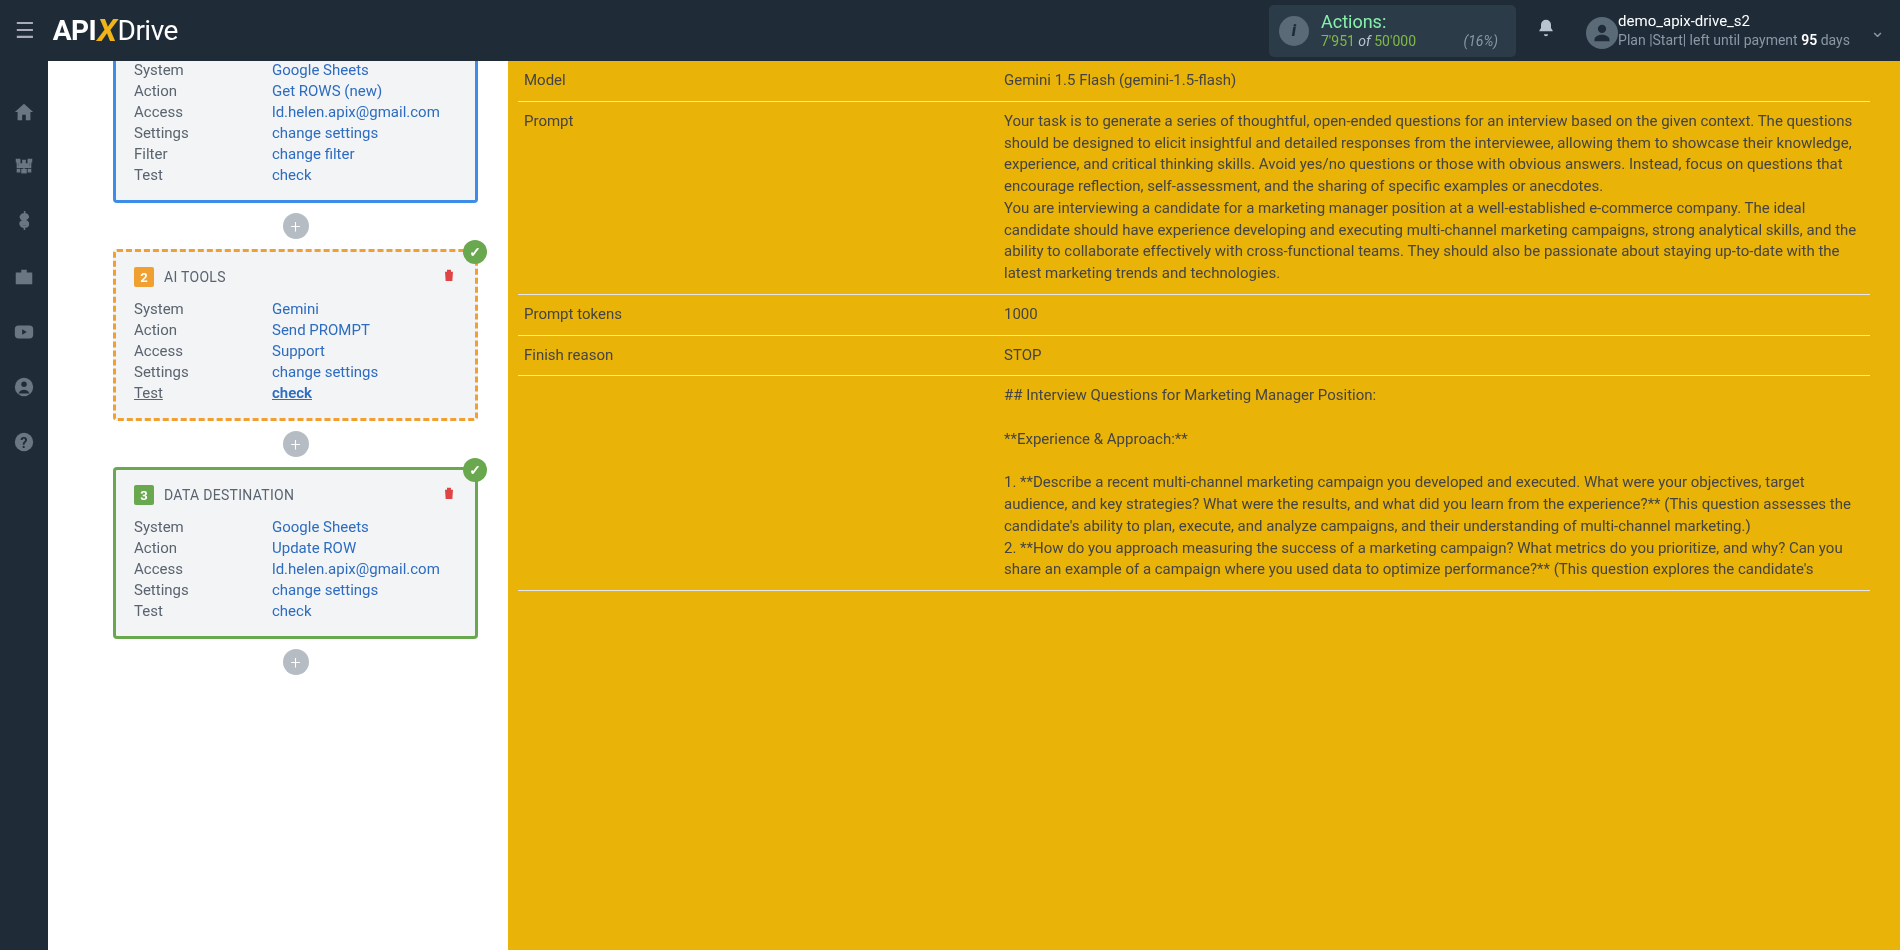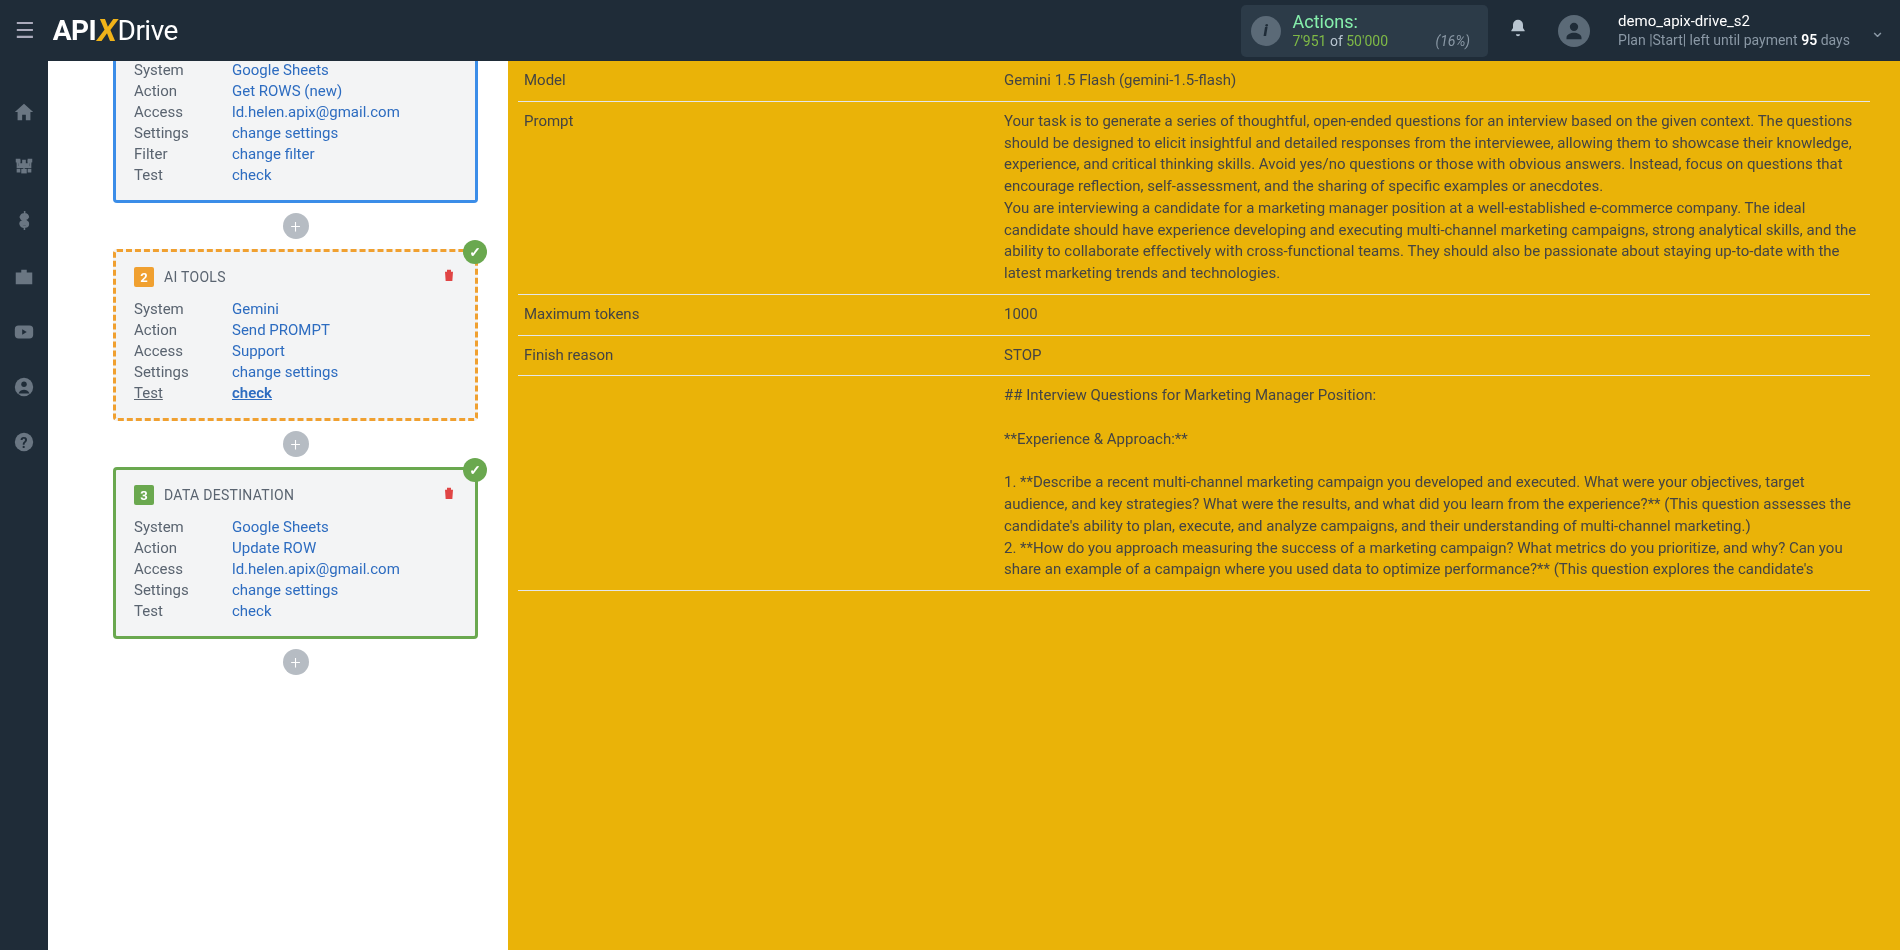--- a/index.html
+++ b/index.html
@@ -13,26 +13,26 @@
 .logo .x { color: #f0b319; margin: 0 1px; font-style: italic; font-size: 32px; transform: translateY(-1px); }
 .logo .drive { color: #fff; font-weight: 400; }
 
 .header-center { margin-left: auto; display: flex; align-items: center; gap: 20px; }
 .actions-box { background: #2c3b48; border-radius: 5px; padding: 6px 18px 6px 10px; display: flex; align-items: center; gap: 12px; }
 .info-circle { width: 30px; height: 30px; background: #5b6a77; border-radius: 50%; display: flex; align-items: center; justify-content: center; color: #1f2c38; font-weight: 900; font-style: italic; font-size: 16px; }
 .actions-text { line-height: 1.25; }
 .actions-label { color: #86efac; font-size: 18px; }
 .actions-nums { font-size: 14px; }
 .actions-nums .n1 { color: #7fb946; }
-.actions-nums .of { color: #b8c5d0; }
+.actions-nums .of { color: #b8c5d0; font-style: italic; }
 .actions-nums .n2 { color: #7fb946; }
 .actions-nums .pct { color: #8a98a5; font-style: italic; margin-left: 44px; }
 
 .bell { color: #b8c5d0; font-size: 22px; }
-.user-block { display: flex; align-items: center; gap: 28px; margin-left: 10px; margin-right: auto; }
+.user-block { display: flex; align-items: flex-end; gap: 0; margin-left: 10px; margin-right: auto; }
 .avatar-circle { width: 32px; height: 32px; background: #5b6a77; border-radius: 50%; display: flex; align-items: center; justify-content: center; }
 .avatar-circle svg { width: 20px; height: 20px; fill: #1f2c38; }
 .user-text { line-height: 1.3; }
 .user-name { color: #fff; font-size: 15px; }
 .user-plan { color: #8a98a5; font-size: 14px; }
 .user-plan .days { color: #fff; font-weight: 600; }
 .chevron-down { color: #8a98a5; font-size: 18px; margin-left: 20px; }
 
 
 .leftnav { position: absolute; left: 0; top: 61px; width: 48px; background: #1f2c38; height: calc(100vh - 61px); display: flex; flex-direction: column; align-items: center; padding-top: 40px; gap: 28px; }
@@ -51,21 +51,21 @@
 .card.green { border-color: #6aa84f; }
 .card-header { display: flex; align-items: center; gap: 10px; margin-bottom: 12px; }
 .card-num { width: 20px; height: 20px; color: #fff; font-weight: 700; font-size: 13px; display: flex; align-items: center; justify-content: center; border-radius: 2px; }
 .card-num.orange { background: #f0a030; }
 .card-num.green { background: #6aa84f; }
 .card-title { font-weight: 400; color: #5a6470; font-size: 14px; letter-spacing: 0.3px; }
 .trash { margin-left: auto; color: #e04545; font-size: 18px; cursor: pointer; }
 .trash svg { width: 16px; height: 18px; fill: #e04545; }
 .check-badge { position: absolute; top: -12px; right: -12px; width: 24px; height: 24px; background: #6aa84f; border-radius: 50%; display: flex; align-items: center; justify-content: center; color: #fff; font-size: 14px; font-weight: 700; }
 .card-rows { display: flex; flex-direction: column; gap: 3px; }
-.card-row { display: flex; font-size: 15px; }
+.card-row { display: flex; font-size: 15px; gap: 40px; }
 .card-row .label { width: 98px; color: #5a6470; }
 .card-row .label.underline { text-decoration: underline; }
 .card-row .value { color: #2d6cc0; }
 .card-row .value.underline { text-decoration: underline; font-weight: 600; }
 .add-btn { width: 26px; height: 26px; background: #b6bcc3; border-radius: 50%; display: flex; align-items: center; justify-content: center; color: #fff; font-size: 18px; margin: 10px auto; cursor: pointer; font-weight: 300; }
 
 
 .detail-table { width: 100%; border-collapse: collapse; }
 .detail-table tr { border-bottom: 1px solid #e3e6ea; }
 .detail-table td { padding: 9px 6px; vertical-align: top; font-size: 15px; color: #444; line-height: 1.45; }
@@ -258,21 +258,21 @@
           <tr>
             <td>Model</td>
             <td>Gemini 1.5 Flash (gemini-1.5-flash)</td>
           </tr>
       <tr>
             <td>Prompt</td>
             <td class="prompt-cell">Your task is to generate a series of thoughtful, open-ended questions for an interview based on the given context. The questions should be designed to elicit insightful and detailed responses from the interviewee, allowing them to showcase their knowledge, experience, and critical thinking skills. Avoid yes/no questions or those with obvious answers. Instead, focus on questions that encourage reflection, self-assessment, and the sharing of specific examples or anecdotes.
 You are interviewing a candidate for a marketing manager position at a well-established e-commerce company. The ideal candidate should have experience developing and executing multi-channel marketing campaigns, strong analytical skills, and the ability to collaborate effectively with cross-functional teams. They should also be passionate about staying up-to-date with the latest marketing trends and technologies.</td>
           </tr>
       <tr>
-            <td>Maximum tokens</td>
+            <td>Prompt tokens</td>
             <td>1000</td>
           </tr>
       <tr>
             <td>Finish reason</td>
             <td>STOP</td>
           </tr>
       <tr>
             <td></td>
             <td class="result-text">## Interview Questions for Marketing Manager Position:
 

